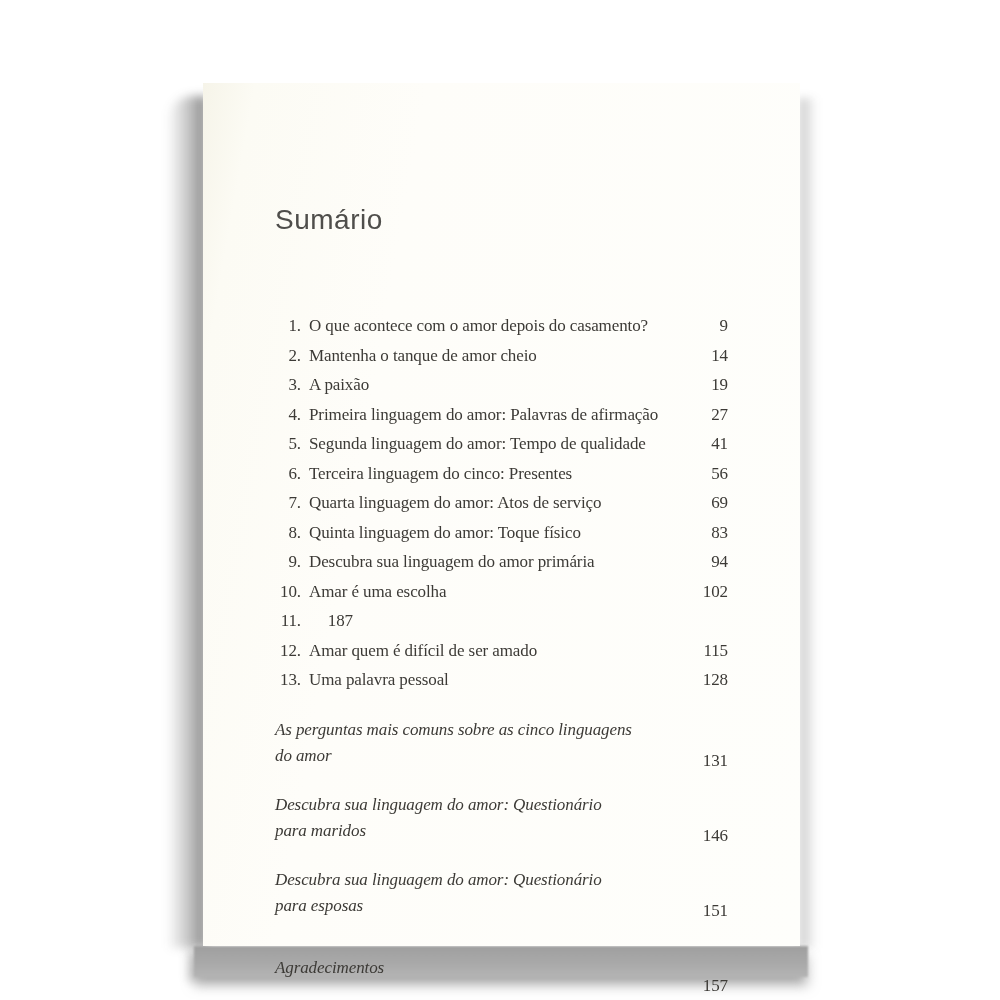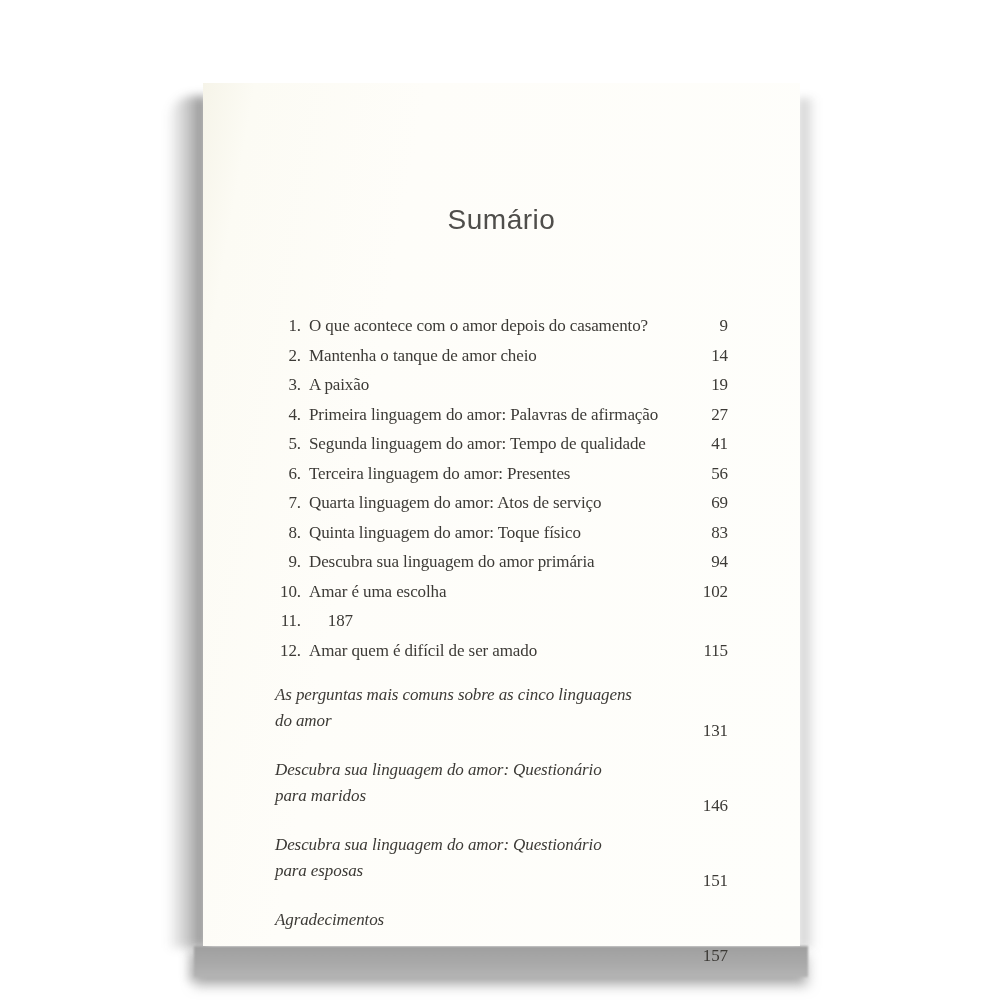--- a/index.html
+++ b/index.html
@@ -41,21 +41,20 @@
   
   .page {
     position: absolute;
     left: 203px; top: 83px;
     width: 597px; height: 863px;
     background: linear-gradient(100deg, #f6f4e9 0%, #fcfbf4 7%, #fefdf9 30%, #fefefb 100%);
     padding: 0 72px;
   }
   .page-title {
     margin-top: 120px;
-    text-align: center;
     font-family: "Liberation Sans", sans-serif;
     font-weight: normal;
     font-size: 28px;
     line-height: 34px;
     letter-spacing: 0.5px;
     color: #4f4e4b;
   }
   .chapter-list { margin-top: 74px; }
   .toc-row {
     display: flex;
@@ -77,21 +76,21 @@
   }
   .toc-pg {
     flex: 0 0 auto;
     margin-left: 10px;
     min-width: 34px;
     text-align: right;
   }
   .appendix-list { margin-top: 17px; }
   .appendix-row {
     display: flex;
-    align-items: flex-start;
+    align-items: center;
     margin-bottom: 13px;
     font-size: 17px;
     letter-spacing: -0.1px;
     color: #3c3a36;
   }
   .appendix-lines {
     flex: 1 1 auto;
     font-style: italic;
     line-height: 26px;
   }
@@ -141,21 +140,21 @@
   </div>
 
   <div class="toc-row">
     <span class="toc-num">5.</span>
     <span class="toc-title">Segunda linguagem do amor: Tempo de qualidade</span>
     <span class="toc-pg">41</span>
   </div>
 
   <div class="toc-row">
     <span class="toc-num">6.</span>
-    <span class="toc-title">Terceira linguagem do amor: Presentes</span>
+    <span class="toc-title">Terceira linguagem do cinco: Presentes</span>
     <span class="toc-pg">56</span>
   </div>
 
   <div class="toc-row">
     <span class="toc-num">7.</span>
     <span class="toc-title">Quarta linguagem do amor: Atos de serviço</span>
     <span class="toc-pg">69</span>
   </div>
 
   <div class="toc-row">
@@ -180,20 +179,25 @@
     <span class="toc-num">11.</span>
     <span class="toc-pg">187</span>
   </div>
 
   <div class="toc-row">
     <span class="toc-num">12.</span>
     <span class="toc-title">Amar quem é difícil de ser amado</span>
     <span class="toc-pg">115</span>
   </div>
 
+  <div class="toc-row">
+    <span class="toc-num">13.</span>
+    <span class="toc-title">Uma palavra pessoal</span>
+    <span class="toc-pg">128</span>
+  </div>
 </div>
     <div class="appendix-list" id="appendix-list">
   <div class="appendix-row">
     <span class="appendix-lines">
       <div class="appendix-line">As perguntas mais comuns sobre as cinco linguagens</div>
       <div class="appendix-line">do amor</div>
     </span>
     <span class="appendix-pg">131</span>
   </div>
 

